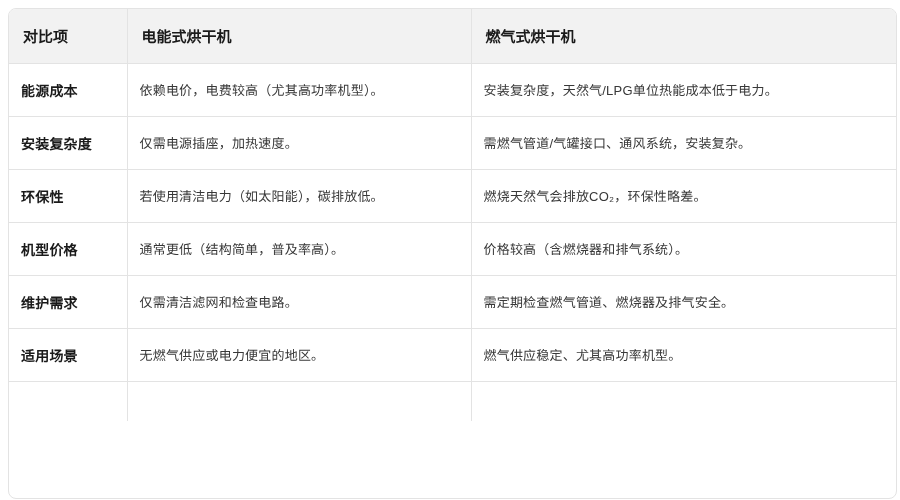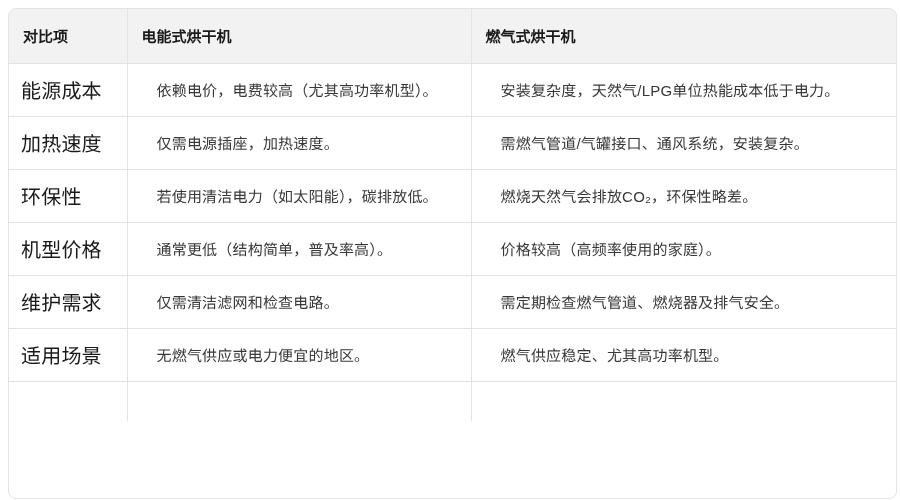--- a/index.html
+++ b/index.html
@@ -44,32 +44,32 @@
     border-bottom:1px solid var(--border);
   }
   thead th:not(:last-child),
   tbody td:not(:last-child),
   tfoot td:not(:last-child){
     border-right:1px solid var(--border);
   }
   tbody td{
     height:53px;
     vertical-align:middle;
-    padding:0 29px;
-    font-size:15px;
+    padding:0 12px;
+    font-size:13px;
     color:var(--text-body);
     border-bottom:1px solid var(--border);
     letter-spacing:0.2px;
     white-space:nowrap;
     overflow:hidden;
   }
   tbody td.item-cell{
-    font-weight:normal;
+    font-weight:bold;
     color:var(--text-strong);
-    font-size:20px;
+    font-size:14px;
     padding:0 12px;
   }
   tfoot td{
     height:40px;
     border-bottom:none;
     background:#ffffff;
   }
 </style>
 </head>
 <body>
@@ -92,35 +92,35 @@
       <tbody id="table-body">
   <tr>
     <td class="item-cell">能源成本</td>
     <td>依赖电价，电费较高（尤其高功率机型）。</td>
     <td>安装复杂度，天然气/LPG单位热能成本低于电力。</td>
   </tr>
 
 
 
   <tr>
-    <td class="item-cell">加热速度</td>
+    <td class="item-cell">安装复杂度</td>
     <td>仅需电源插座，加热速度。</td>
     <td>需燃气管道/气罐接口、通风系统，安装复杂。</td>
   </tr>
 
   <tr>
     <td class="item-cell">环保性</td>
     <td>若使用清洁电力（如太阳能），碳排放低。</td>
     <td>燃烧天然气会排放CO₂，环保性略差。</td>
   </tr>
 
   <tr>
     <td class="item-cell">机型价格</td>
     <td>通常更低（结构简单，普及率高）。</td>
-    <td>价格较高（高频率使用的家庭）。</td>
+    <td>价格较高（含燃烧器和排气系统）。</td>
   </tr>
 
   <tr>
     <td class="item-cell">维护需求</td>
     <td>仅需清洁滤网和检查电路。</td>
     <td>需定期检查燃气管道、燃烧器及排气安全。</td>
   </tr>
 
   <tr>
     <td class="item-cell">适用场景</td>

